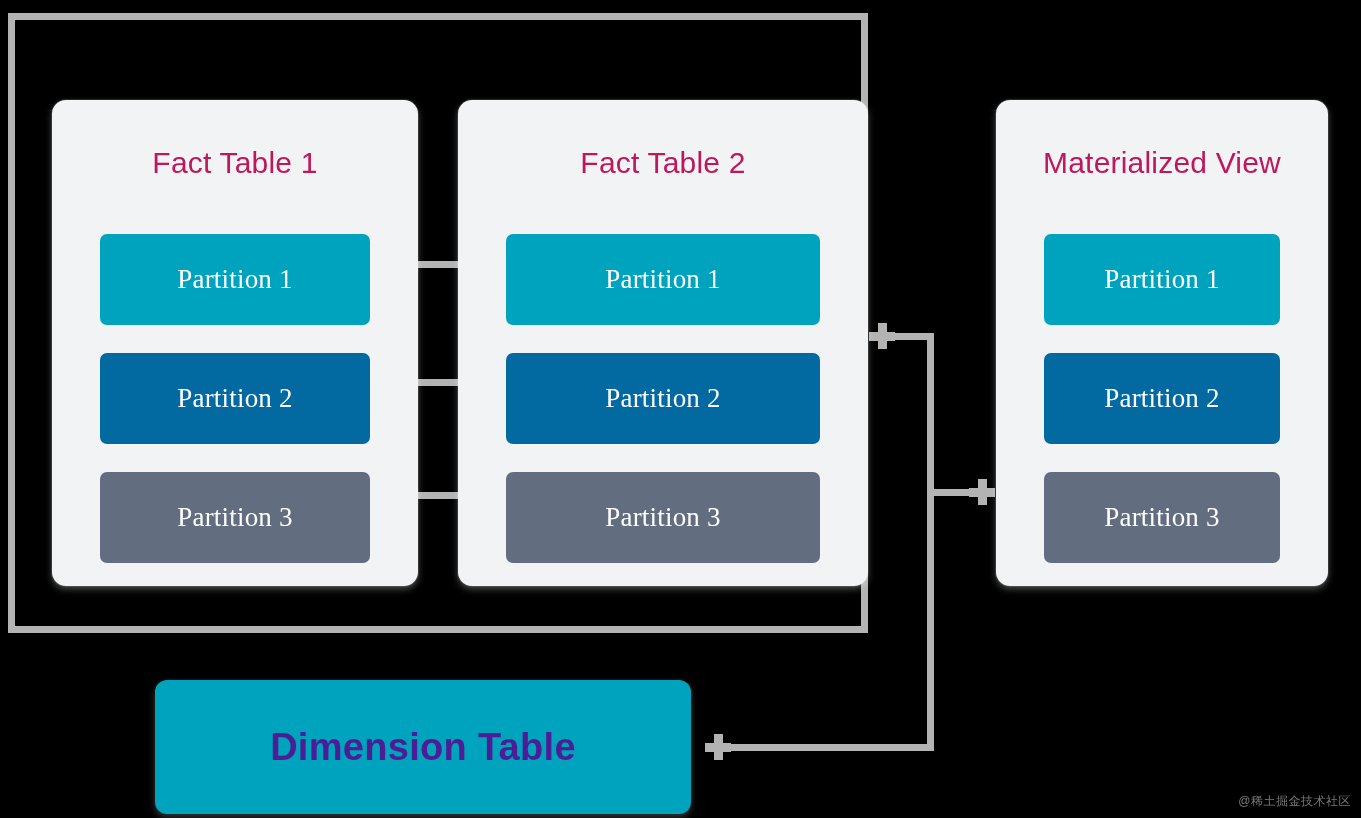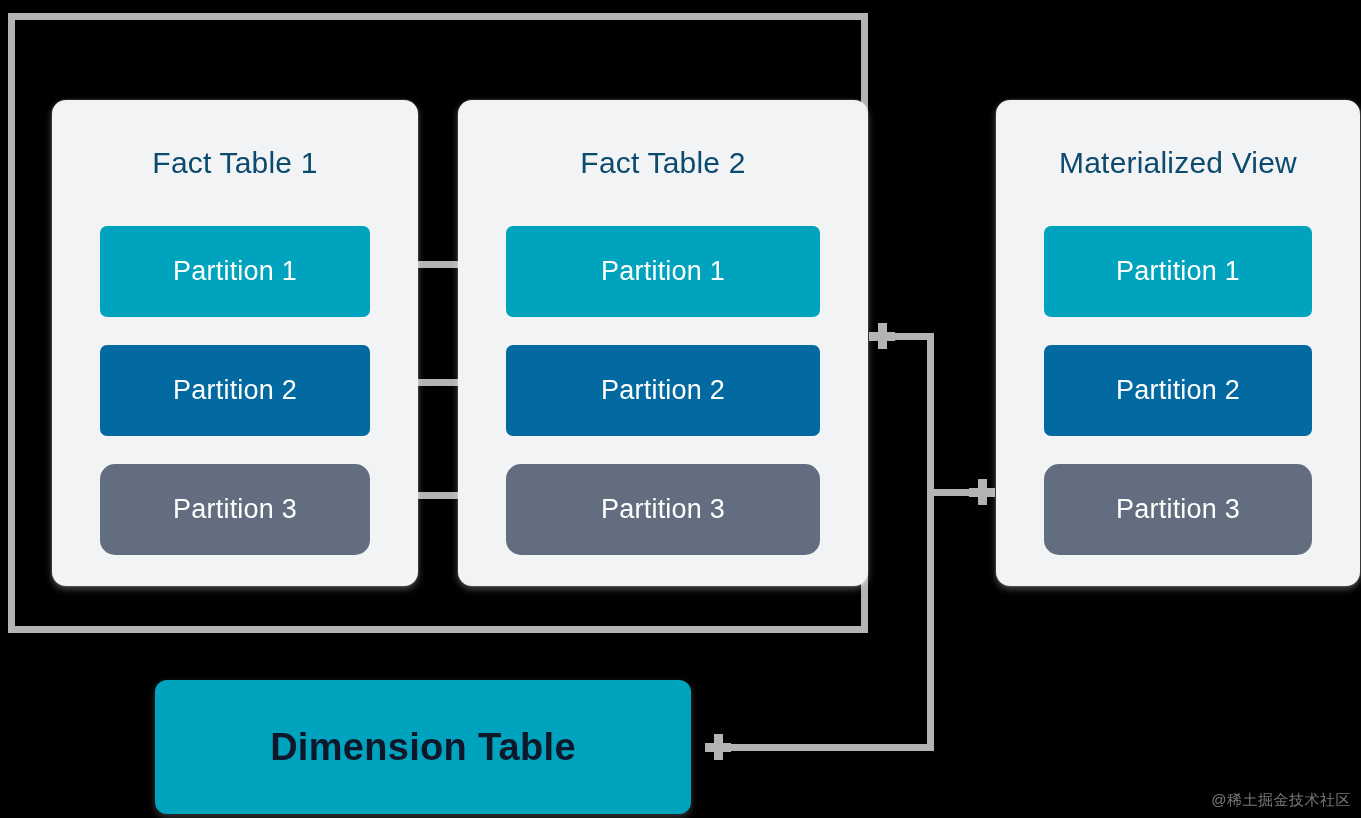--- a/index.html
+++ b/index.html
@@ -48,60 +48,60 @@
     position:absolute;
     background:#f1f3f5;
     border-radius:14px;
     box-shadow:0 3px 7px rgba(255,255,255,0.30), 0 0 0 1px rgba(255,255,255,0.10);
     box-sizing:border-box;
   }
   .panel-title{
     position:absolute;left:0;right:0;top:46px;
     text-align:center;
     font-size:30px;
-    color:#0c4a6e;
+    color:#be185d;
     font-weight:400;
     letter-spacing:0.2px;
   }
   .partitions{
-    position:absolute;left:48px;right:48px;top:126px;
+    position:absolute;left:48px;right:48px;top:134px;font-family:Liberation Serif, serif;
   }
   .partition{
     height:91px;
     border-radius:7px;
     display:flex;align-items:center;justify-content:center;
     color:#ffffff;
     font-size:27px;
     font-weight:400;
     margin-bottom:28px;
     letter-spacing:0.2px;
   }
-  .partition:last-child{margin-bottom:0;border-radius:15px;}
+  .partition:last-child{margin-bottom:0;}
   .p-teal{background:#00a3bd;}
   .p-amber{background:#0369a1;}
   .p-slate{background:#626e80;}
 
   
   .dimension{
     position:absolute;
     background:#00a3bd;
     border-radius:12px;
     display:flex;align-items:center;justify-content:center;
-    color:#0f172a;
+    color:#4c1d95;
     font-size:38px;
     font-weight:bold;
     box-shadow:0 3px 7px rgba(255,255,255,0.22);
     letter-spacing:0.3px;
   }
 
   
   .watermark{
     position:absolute;right:10px;bottom:8px;
     color:#8d8d8d;
-    font-size:15px;
+    font-size:12px;
     opacity:0.85;
     letter-spacing:0.5px;
     white-space:nowrap;
   }
 </style>
 </head>
 <body>
 
 <div id="stage">
 
@@ -147,21 +147,21 @@
 
   <div class="panel" style="left:458px;top:100px;width:410px;height:486px;">
     <div class="panel-title">Fact Table 2</div>
     <div class="partitions">
       <div class="partition p-teal">Partition 1</div>
       <div class="partition p-amber">Partition 2</div>
       <div class="partition p-slate">Partition 3</div>
     </div>
   </div>
 
-  <div class="panel" style="left:996px;top:100px;width:364px;height:486px;">
+  <div class="panel" style="left:996px;top:100px;width:332px;height:486px;">
     <div class="panel-title">Materialized View</div>
     <div class="partitions">
       <div class="partition p-teal">Partition 1</div>
       <div class="partition p-amber">Partition 2</div>
       <div class="partition p-slate">Partition 3</div>
     </div>
   </div>
 
   <div class="dimension" style="left:155px;top:680px;width:536px;height:134px;">Dimension Table</div>
 

